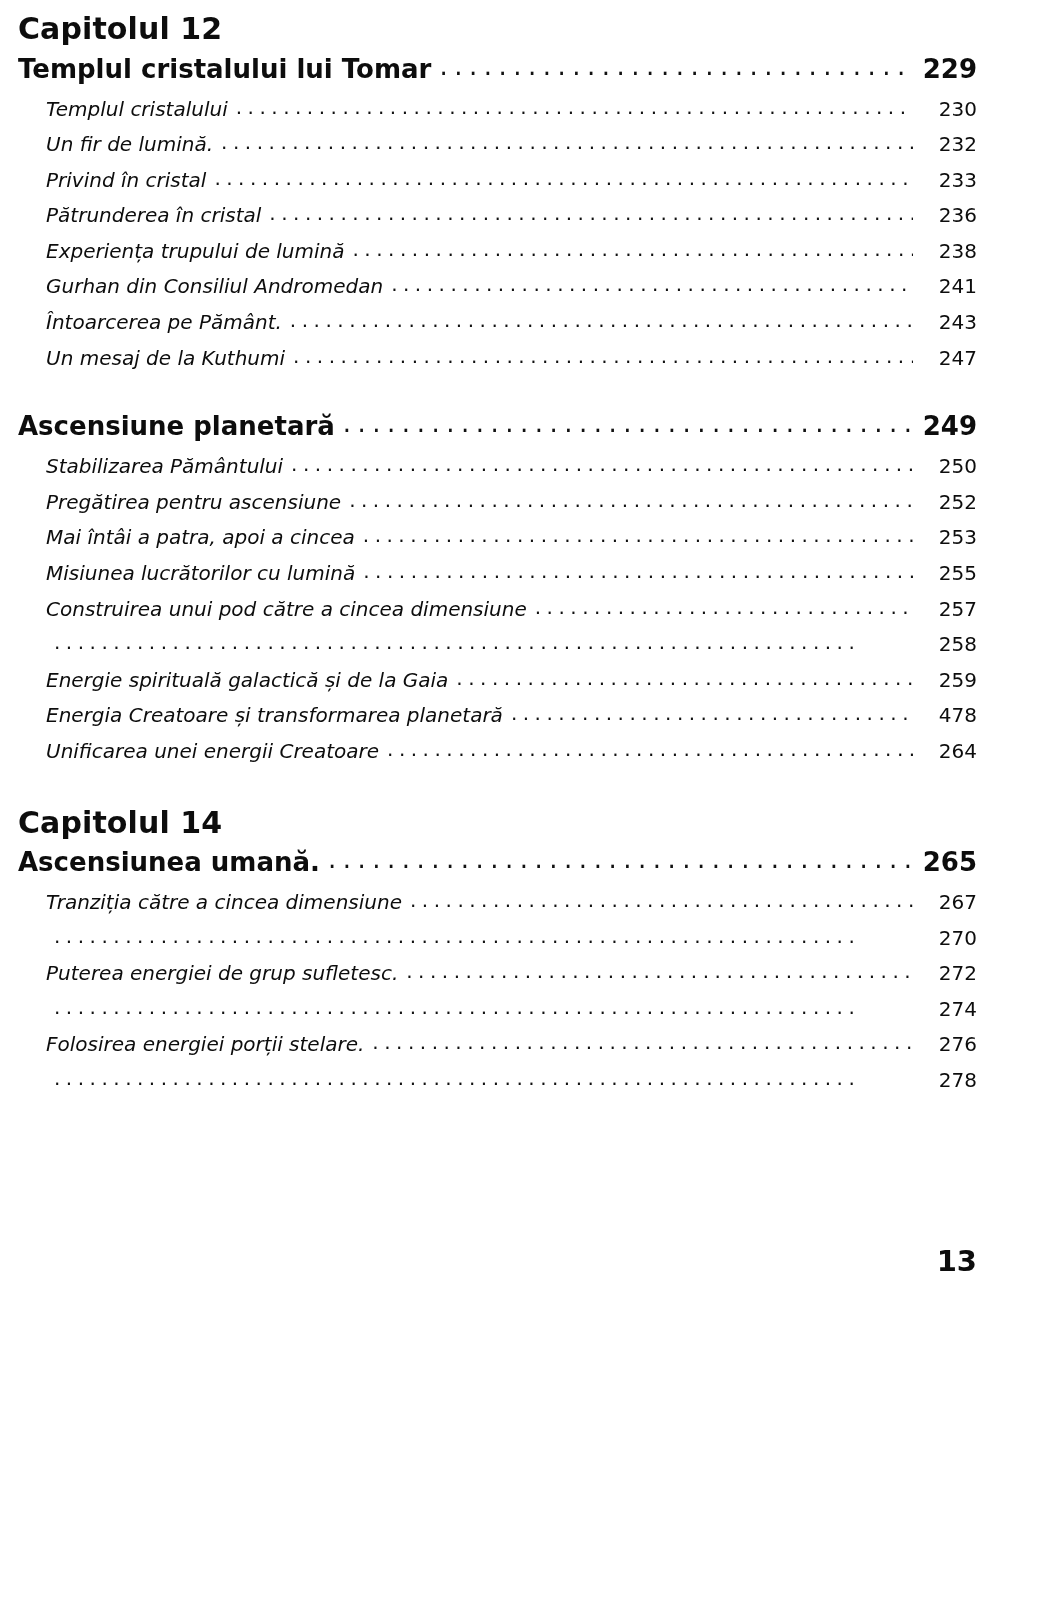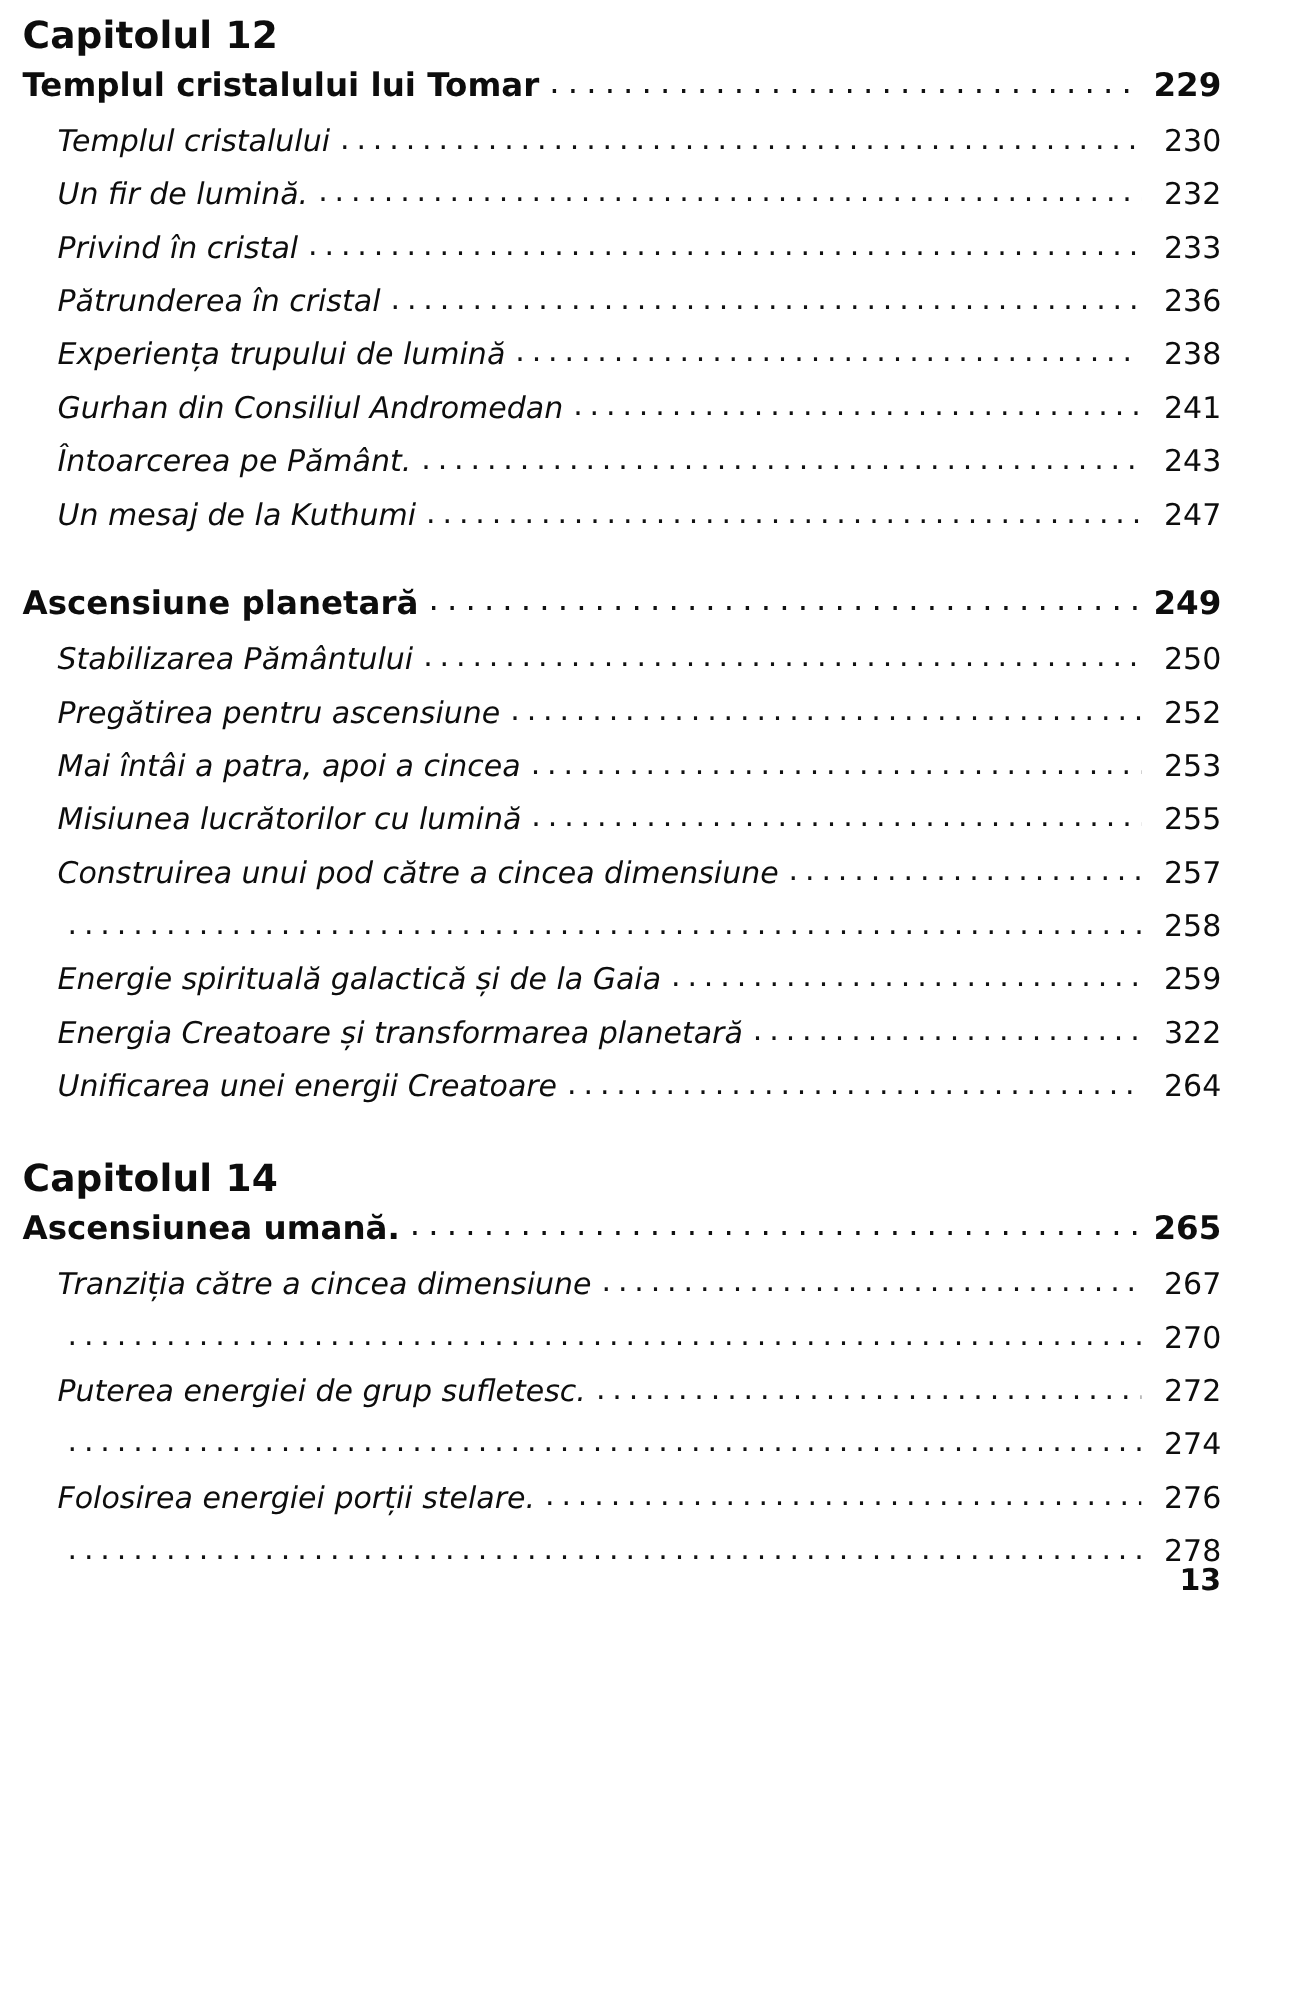--- a/index.html
+++ b/index.html
@@ -36,21 +36,21 @@
     display: flex;
     align-items: baseline;
     font-size: 26px;
     font-weight: 600;
     line-height: 1.42;
     margin: 0 0 4px 0;
   }
   .entry-row {
     display: flex;
     align-items: center;
-    font-size: 24px;
+    font-size: 20px;
     font-style: italic;
     font-weight: 400;
     line-height: 1.78;
     margin: 0;
     padding-left: 28px;
   }
   .label {
     white-space: nowrap;
     flex: 0 0 auto;
   }
@@ -81,21 +81,21 @@
   .chapter-title-row .pageno {
     font-weight: 600;
   }
   .gap-lg {
     height: 26px;
   }
   .folio {
     position: absolute;
     right: 62px;
     bottom: 26px;
-    font-size: 24px;
+    font-size: 29px;
     font-weight: 600;
   }
 </style>
 </head>
 <body>
 
 <div class="page">
   <div id="toc-root">
       <div class="chapter-block">
         <div class="chapter-number">Capitolul 12</div>
@@ -182,21 +182,21 @@
           <span class="pageno">258</span>
         </div>
         <div class="entry-row">
           <span class="label">Energie spirituală galactică și de la Gaia</span>
           <span class="leader">....................................................................</span>
           <span class="pageno">259</span>
         </div>
         <div class="entry-row">
           <span class="label">Energia Creatoare și transformarea planetară</span>
           <span class="leader">....................................................................</span>
-          <span class="pageno">322</span>
+          <span class="pageno">478</span>
         </div>
         <div class="entry-row">
           <span class="label">Unificarea unei energii Creatoare</span>
           <span class="leader">....................................................................</span>
           <span class="pageno">264</span>
         </div>
       </div>
       <div class="gap-lg"></div>
       <div class="chapter-block">
         <div class="chapter-number">Capitolul 14</div>

